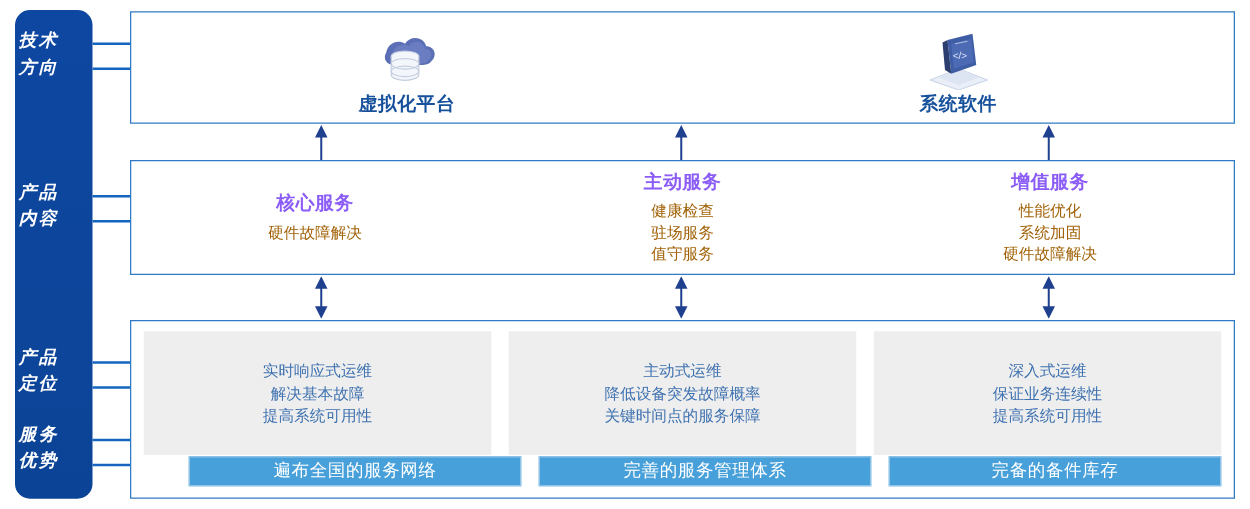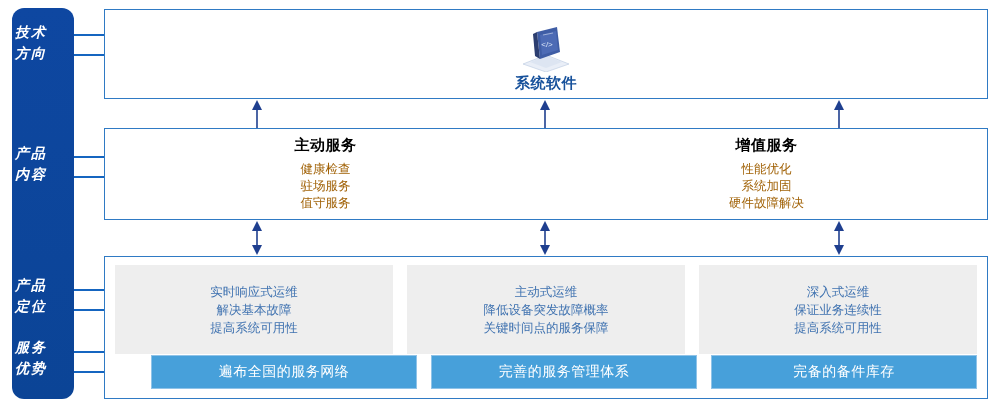--- a/index.html
+++ b/index.html
@@ -53,29 +53,29 @@
 
   
   .tech-col { padding-top: 6px; }
   .tech-icon { width: 58px; height: 50px; margin-bottom: 2px; }
   .tech-title {
     font-size: 15px; font-weight: 700; color: #17519b; letter-spacing: .5px;
   }
 
   
   .content-col { justify-content: center; }
-  .c-title { font-size: 15px; font-weight: 700; color: #000000; margin-bottom: 6px; letter-spacing:.5px;}
+  .c-title { font-size: 15px; font-weight: 700; color: #8b5cf6; margin-bottom: 6px; letter-spacing:.5px;}
   .c-item  { font-size: 12.5px; color: #a16207; line-height: 17px; text-align:center;}
 
   
   .pos-inner { position: absolute; inset: 0; display:flex; flex-direction:column;
                padding: 8px 10px 9px 10px; gap: 1px; }
   .pos-rowA, .pos-rowB { display:flex; gap: 14px; }
   .pos-rowA { flex: 1 1 auto; }
-  .pos-rowB { height: 34px; margin-left: 36px; }
+  .pos-rowB { height: 24px; margin-left: 36px; }
   .gray-card {
     flex: 1 1 0; background: #eeeeee;
     display:flex; flex-direction:column; align-items:center; justify-content:center;
   }
   .gray-line { font-size: 12.5px; color: #3f72b0; line-height: 18px; text-align:center; }
   .blue-bar {
     flex: 1 1 0; background: #47a0da; border: 1px solid #8fc3e8;
     display:flex; align-items:center; justify-content:center;
     color:#ffffff; font-size: 14px; font-weight: 400; letter-spacing: .5px;
   }
@@ -120,20 +120,35 @@
   <div class="conn" style="top:176px"></div>
   <div class="conn" style="top:289px"></div>
   <div class="conn" style="top:309px"></div>
   <div class="conn" style="top:351px"></div>
   <div class="conn" style="top:371px"></div>
 
   <div class="sec" id="sec-tech">
     <div class="cols">
 
 
+      <div class="col tech-col">
+        <span class="tech-icon">
+          <svg viewBox="0 0 58 50" width="58" height="50">
+            <path d="M19 30 C12 30 9 25 12 20 C13 13 21 9 27 13 C31 6 42 7 44 15 C51 15 53 23 48 27 C46 30 42 30 39 30 Z" fill="#5a6fb5"></path>
+            <path d="M24 29 C18 29 15 25 17 21 C18 15 25 12 30 15 C33 10 41 10 43 17 C48 17 50 23 46 26 C44 29 40 29 38 29 Z" fill="#6e81c4" opacity=".8"></path>
+            <g>
+              <ellipse cx="27" cy="23" rx="11" ry="4.2" fill="#f3f6fb" stroke="#c4cee0" stroke-width="1"></ellipse>
+              <path d="M16 23 L16 38 C16 40.3 21 42.2 27 42.2 C33 42.2 38 40.3 38 38 L38 23" fill="#f3f6fb" stroke="#c4cee0" stroke-width="1"></path>
+              <ellipse cx="27" cy="29" rx="11" ry="4.2" fill="none" stroke="#c4cee0" stroke-width="1"></ellipse>
+              <ellipse cx="27" cy="35" rx="11" ry="4.2" fill="none" stroke="#c4cee0" stroke-width="1"></ellipse>
+            </g>
+          </svg>
+        </span>
+        <div class="tech-title">虚拟化平台</div>
+      </div>
 
       <div class="col tech-col">
         <span class="tech-icon">
           <svg viewBox="0 0 58 50" width="58" height="50">
             <polygon points="29,33 52,42 29,50 6,42" fill="#e9eef7" stroke="#c7d3e6" stroke-width=".8"></polygon>
             <polygon points="29,34 45,40 29,46 13,40" fill="#dde5f2"></polygon>
             <polygon points="20,10 40,5 43,30 23,37" fill="#3f5da5"></polygon>
             <polygon points="20,10 23,37 18,34 16,12" fill="#2c3e70"></polygon>
             <polygon points="23,13 39,9 41,28 25,33" fill="#4d6bb5"></polygon>
             <text x="30" y="25" font-family="'Liberation Sans',sans-serif" font-size="8" fill="#dbe6f7" text-anchor="middle">&lt;/&gt;</text>
@@ -163,20 +178,24 @@
   <div class="arrow" id="arr1c">
     <svg width="14" height="28" viewBox="0 0 14 28">
       <line x1="7" y1="28" x2="7" y2="6" stroke="#1f3f8f" stroke-width="1.6"></line>
       <polygon points="7,0 12,10 2,10" fill="#1f3f8f"></polygon>
     </svg>
   </div>
 
   <div class="sec" id="sec-content">
     <div class="cols">
 
+      <div class="col content-col">
+        <div class="c-title">核心服务</div>
+        <div class="c-item">硬件故障解决</div>
+      </div>
 
       <div class="col content-col">
         <div class="c-title">主动服务</div>
         <div class="c-item">健康检查</div>
         <div class="c-item">驻场服务</div>
         <div class="c-item">值守服务</div>
       </div>
 
       <div class="col content-col">
         <div class="c-title">增值服务</div>

